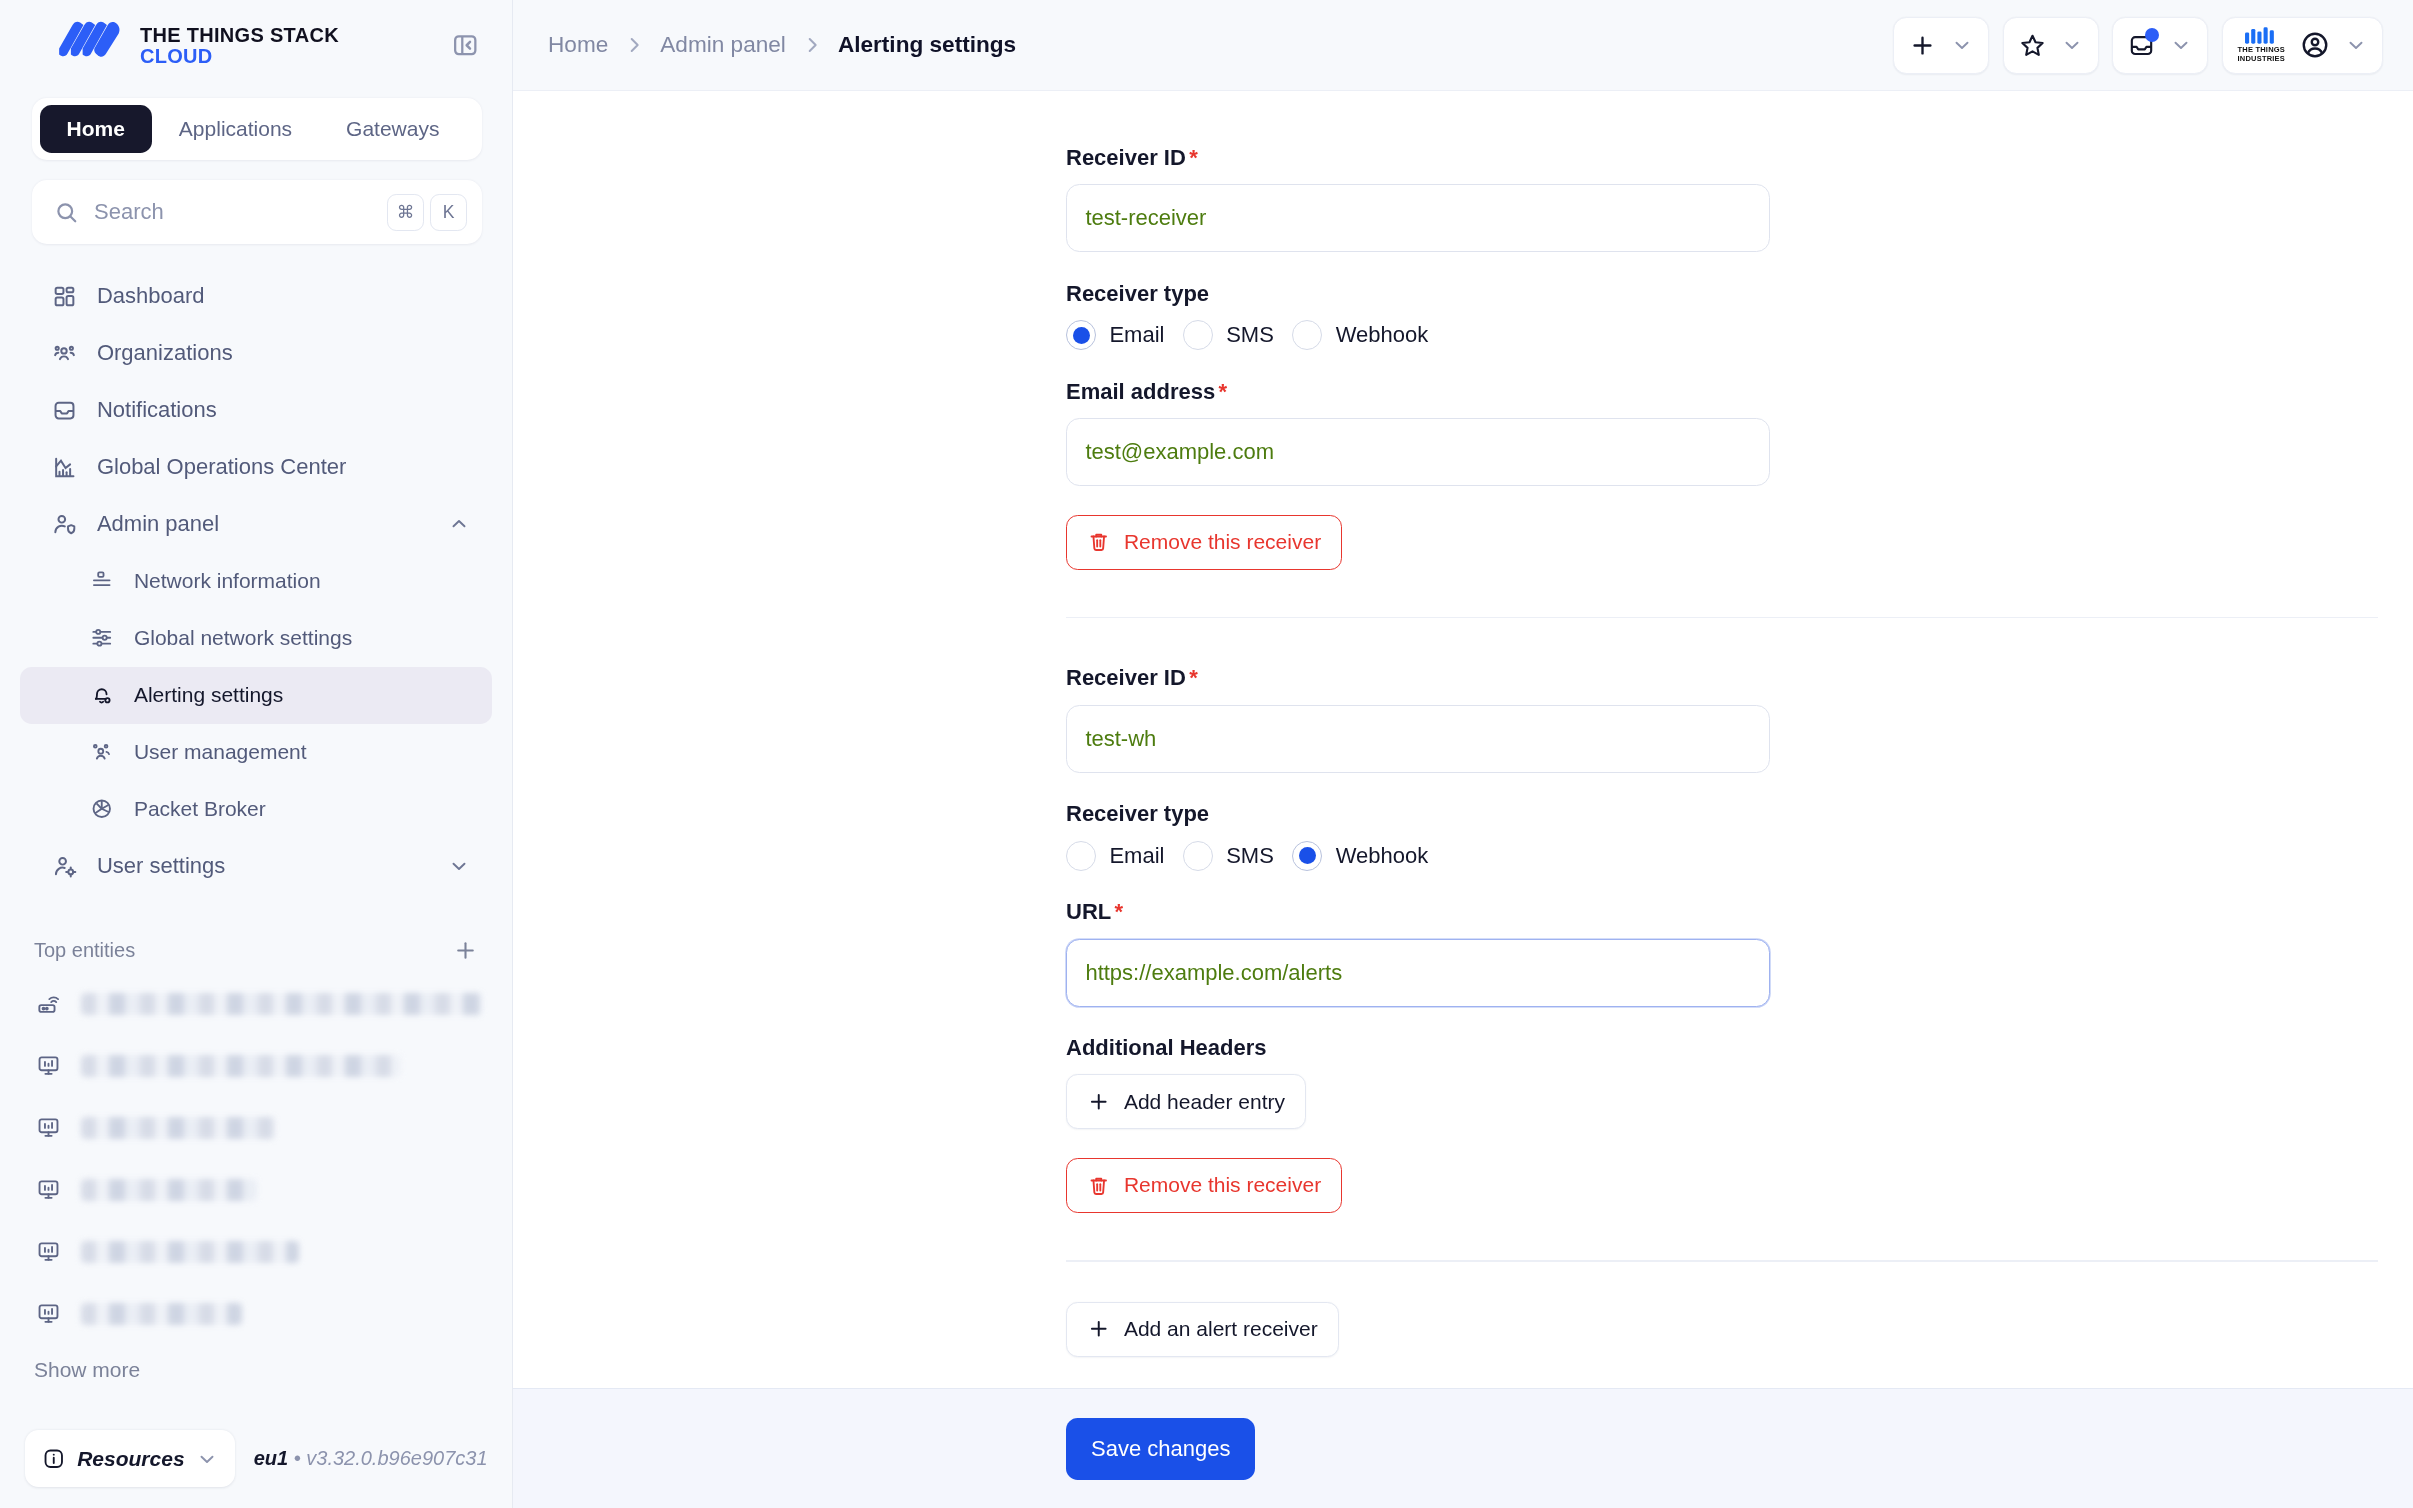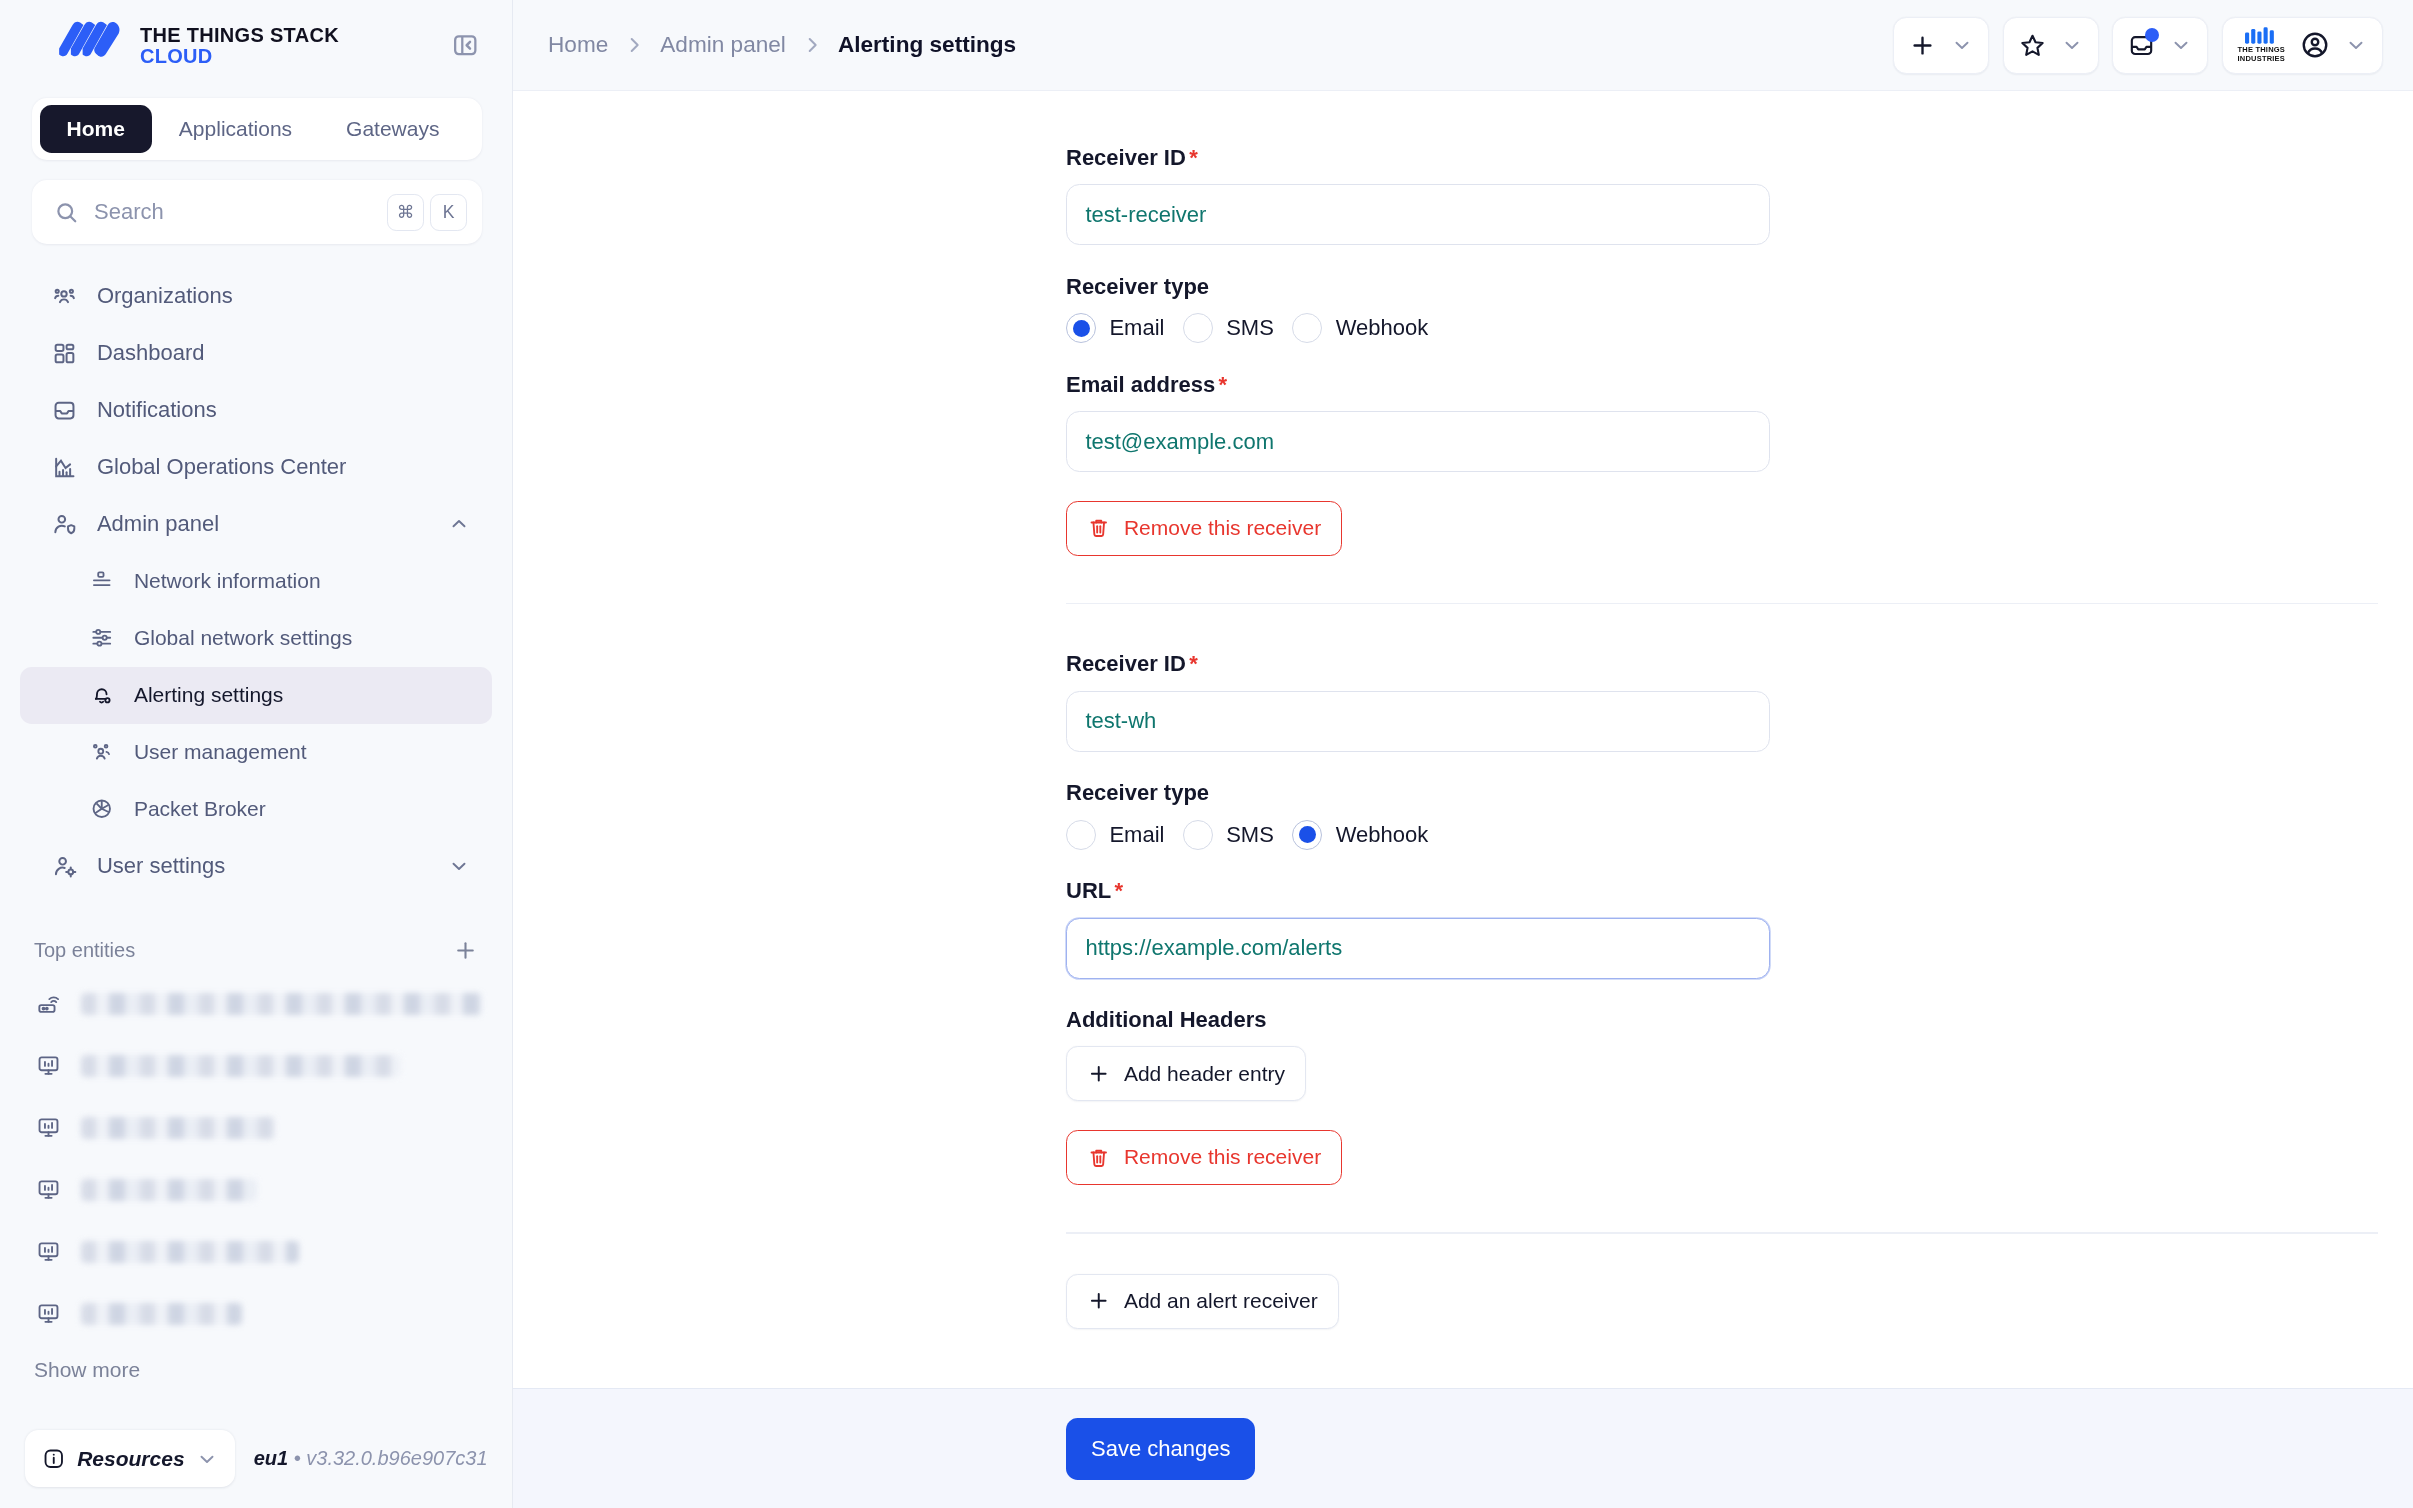--- a/index.html
+++ b/index.html
@@ -209,26 +209,26 @@
   }
   .fgroup { padding-left: 553px; }
 
   .flabel {
     font-size: 22px; font-weight: 700; color: #14172b;
     display: flex; align-items: center;
     margin-bottom: 13.4px;
   }
   .req { color: #e8362e; margin-left: 3.4px; font-size: 22px; }
   .finput {
-    width: 704px; height: 61px;
+    width: 704px; height: 68px;
     border: 1.7px solid #dfe3ee;
     border-radius: 13.4px;
     display: flex; align-items: center;
     padding: 0 18.4px;
-    font-size: 22px; color: #0f766e;
+    font-size: 22px; color: #4d7c0f;
     background: #fff;
     cursor: text;
   }
   .finput.focused { border-color: #9fb2f0; box-shadow: 0 0 0 0.8px #c6d2f7; }
 
   .radio-row { display: flex; align-items: flex-start; }
   .radio-opt { display: flex; align-items: center; gap: 13.4px; cursor: pointer; padding-right: 18.4px; }
   .radio {
     width: 30px; height: 30px; border-radius: 50%;
     border: 1.7px solid #d6dbe8; background: #fff;
@@ -321,42 +321,42 @@
     </span>
     <span class="search-ph">Search</span>
     <span class="kbd">⌘</span>
     <span class="kbd">K</span>
   </div>
 
   <nav class="nav">
 
     <div class="nav-item">
       <span class="ic">
+        <svg viewBox="0 0 24 24" width="25" height="25" fill="none" stroke="#5d6585" stroke-width="1.9">
+          <rect x="3.5" y="3.5" width="7.5" height="6" rx="1.6"></rect>
+          <rect x="3.5" y="13" width="7.5" height="7.5" rx="1.6"></rect>
+          <rect x="14" y="3.5" width="6.5" height="4.5" rx="1.5"></rect>
+          <rect x="14" y="11.5" width="6.5" height="9" rx="1.6"></rect>
+        </svg>
+      </span>
+      <span class="nav-label">Dashboard</span>
+    </div>
+
+    <div class="nav-item">
+      <span class="ic">
         <svg viewBox="0 0 24 24" width="25" height="25" fill="none" stroke="#5d6585" stroke-width="1.9" stroke-linecap="round">
           <circle cx="11.5" cy="9.5" r="2.6"></circle>
           <path d="M7.6 17.4a4.2 4.2 0 0 1 7.8 0"></path>
           <circle cx="5" cy="7" r="1.5"></circle>
             <circle cx="18.6" cy="7" r="1.5"></circle>
           <path d="M3 13.6a3.2 3.2 0 0 1 3.1-2.4"></path>
           <path d="M21 13.6a3.2 3.2 0 0 0-3.1-2.4"></path>
         </svg>
       </span>
       <span class="nav-label">Organizations</span>
-    </div>
-
-    <div class="nav-item">
-      <span class="ic">
-        <svg viewBox="0 0 24 24" width="25" height="25" fill="none" stroke="#5d6585" stroke-width="1.9">
-          <rect x="3.5" y="3.5" width="7.5" height="6" rx="1.6"></rect>
-          <rect x="3.5" y="13" width="7.5" height="7.5" rx="1.6"></rect>
-          <rect x="14" y="3.5" width="6.5" height="4.5" rx="1.5"></rect>
-          <rect x="14" y="11.5" width="6.5" height="9" rx="1.6"></rect>
-        </svg>
-      </span>
-      <span class="nav-label">Dashboard</span>
     </div>
 
     <div class="nav-item">
       <span class="ic">
         <svg viewBox="0 0 24 24" width="25" height="25" fill="none" stroke="#5d6585" stroke-width="1.9" stroke-linejoin="round">
           <rect x="3.4" y="4.6" width="17.2" height="15" rx="3"></rect>
           <path d="M3.4 12.4h4.4l1.6 2.4h5l1.6-2.4h4.6"></path>
         </svg>
       </span>
       <span class="nav-label">Notifications</span>

